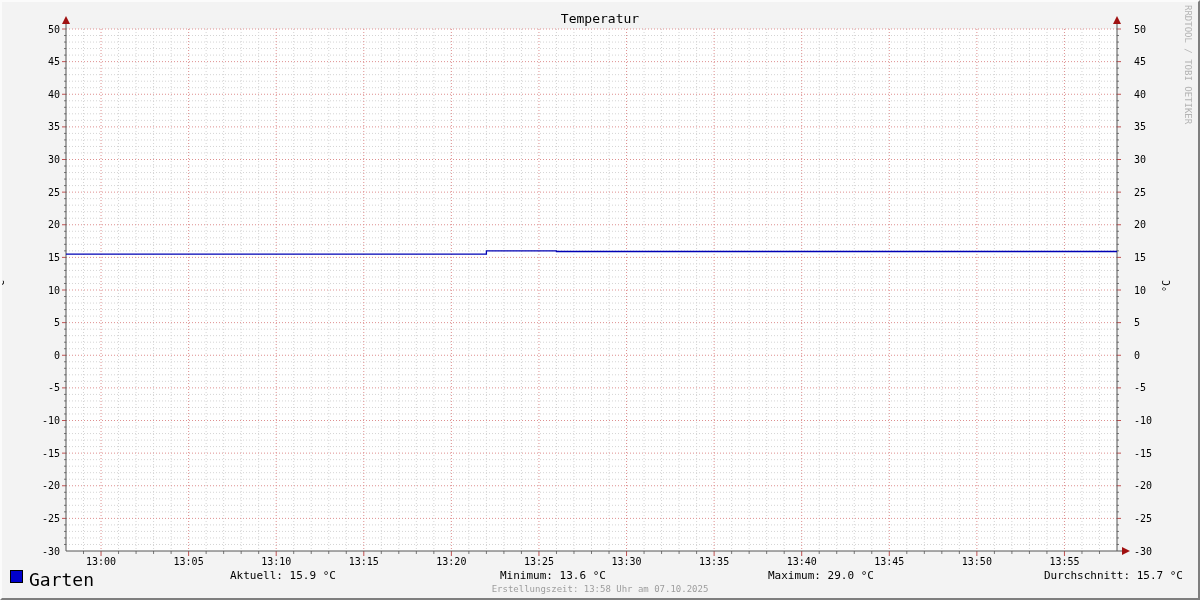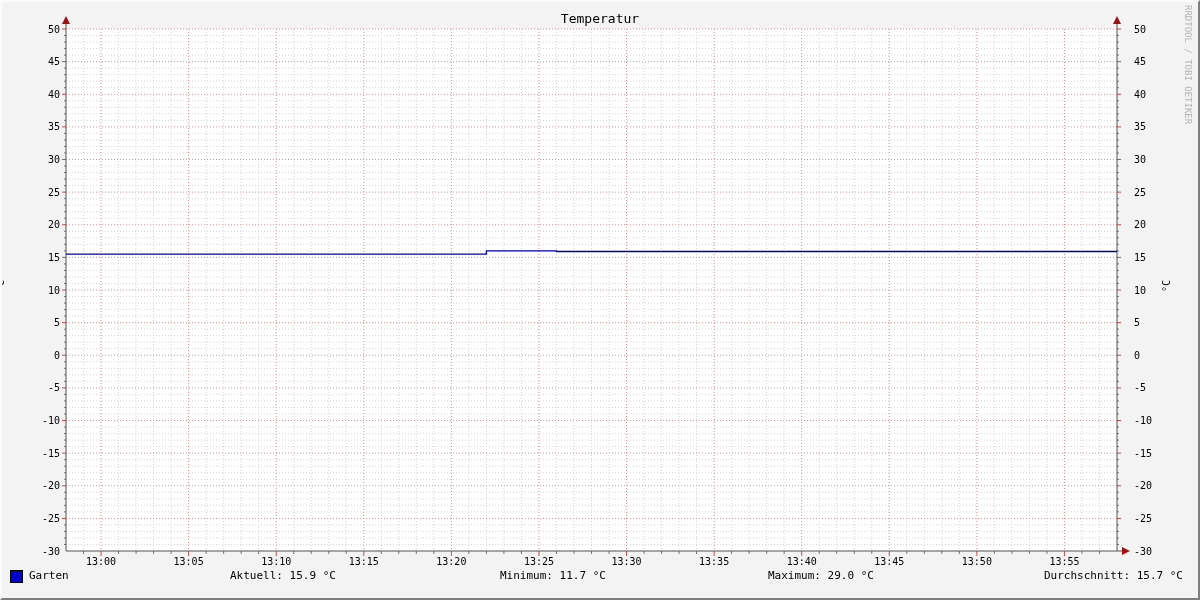--- a/index.html
+++ b/index.html
@@ -26,21 +26,21 @@
   .yunit{
     position:absolute; font-size:10px; white-space:nowrap;
     transform:rotate(-90deg); transform-origin:left bottom;
   }
   .yunit-left{left:6px; top:281px;}
   .yunit-right{left:1172px; top:281px;}
   .legend-swatch{
     position:absolute; left:10px; top:570px;
     width:11px; height:11px; border:1px solid #000;
   }
-  .legend-label{position:absolute; left:29px; top:569px; font-size:11px;}
+  .legend-label{position:absolute; left:29px; top:569px; font-size:18px;}
   .stat{position:absolute; top:569px; font-size:11px; white-space:nowrap;}
   .stat-aktuell{left:230px;}
   .stat-minimum{left:500px;}
   .stat-maximum{left:768px;}
   .stat-durchschnitt{right:17px;}
   .footer{
     position:absolute; top:584px; left:0; width:1200px;
     text-align:center; font-size:9px; color:#9d9d9d;
   }
 </style>
@@ -342,18 +342,19 @@
 
     <div class="watermark">RRDTOOL / TOBI OETIKER</div>
 
     <div class="yunit yunit-left">°C</div>
     <div class="yunit yunit-right">°C</div>
 
     <div class="legend-swatch" style="background-color: rgb(0, 0, 204);"></div>
     <div class="legend-label">Garten</div>
 
     <div class="stat stat-aktuell">Aktuell: 15.9 °C</div>
-    <div class="stat stat-minimum">Minimum: 11.7 °C</div>
+    <div class="stat stat-minimum">Minimum: 13.6 °C</div>
     <div class="stat stat-maximum">Maximum: 29.0 °C</div>
     <div class="stat stat-durchschnitt">Durchschnitt: 15.7 °C</div>
 
+    <div class="footer">Erstellungszeit: 13:58 Uhr am 07.10.2025</div>
   </div>
 </div>
 
 </body></html>

